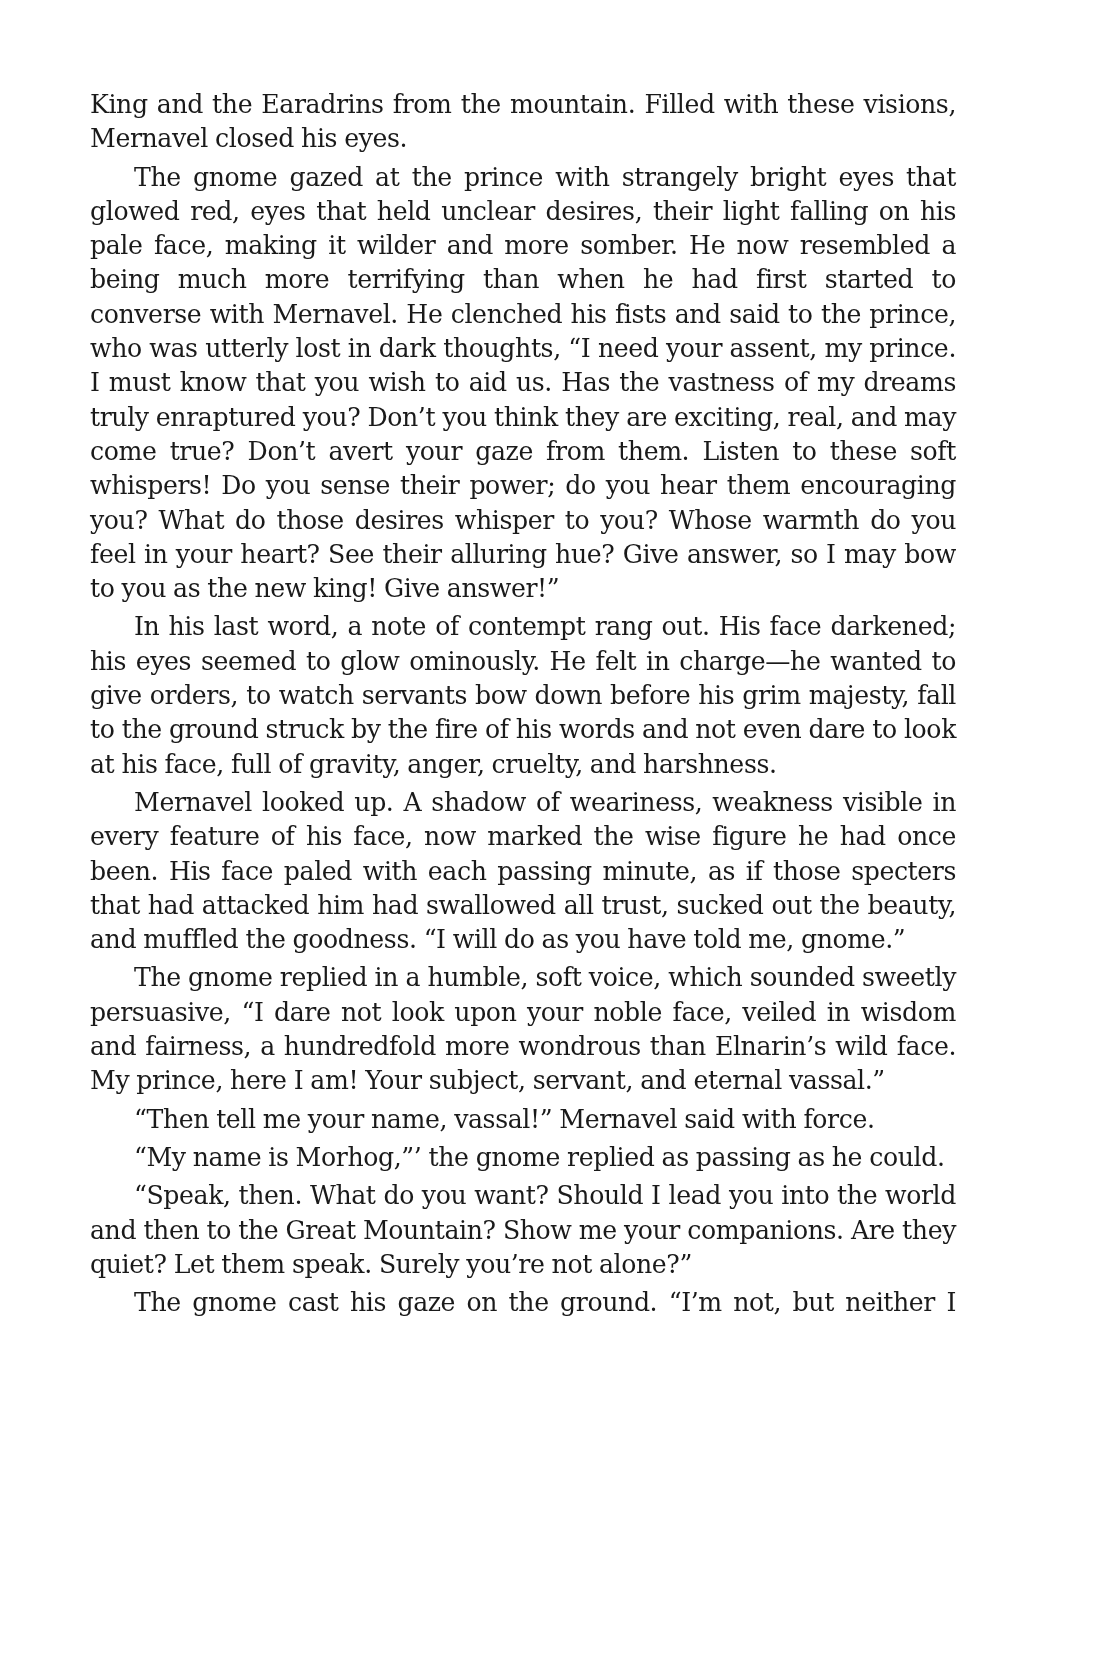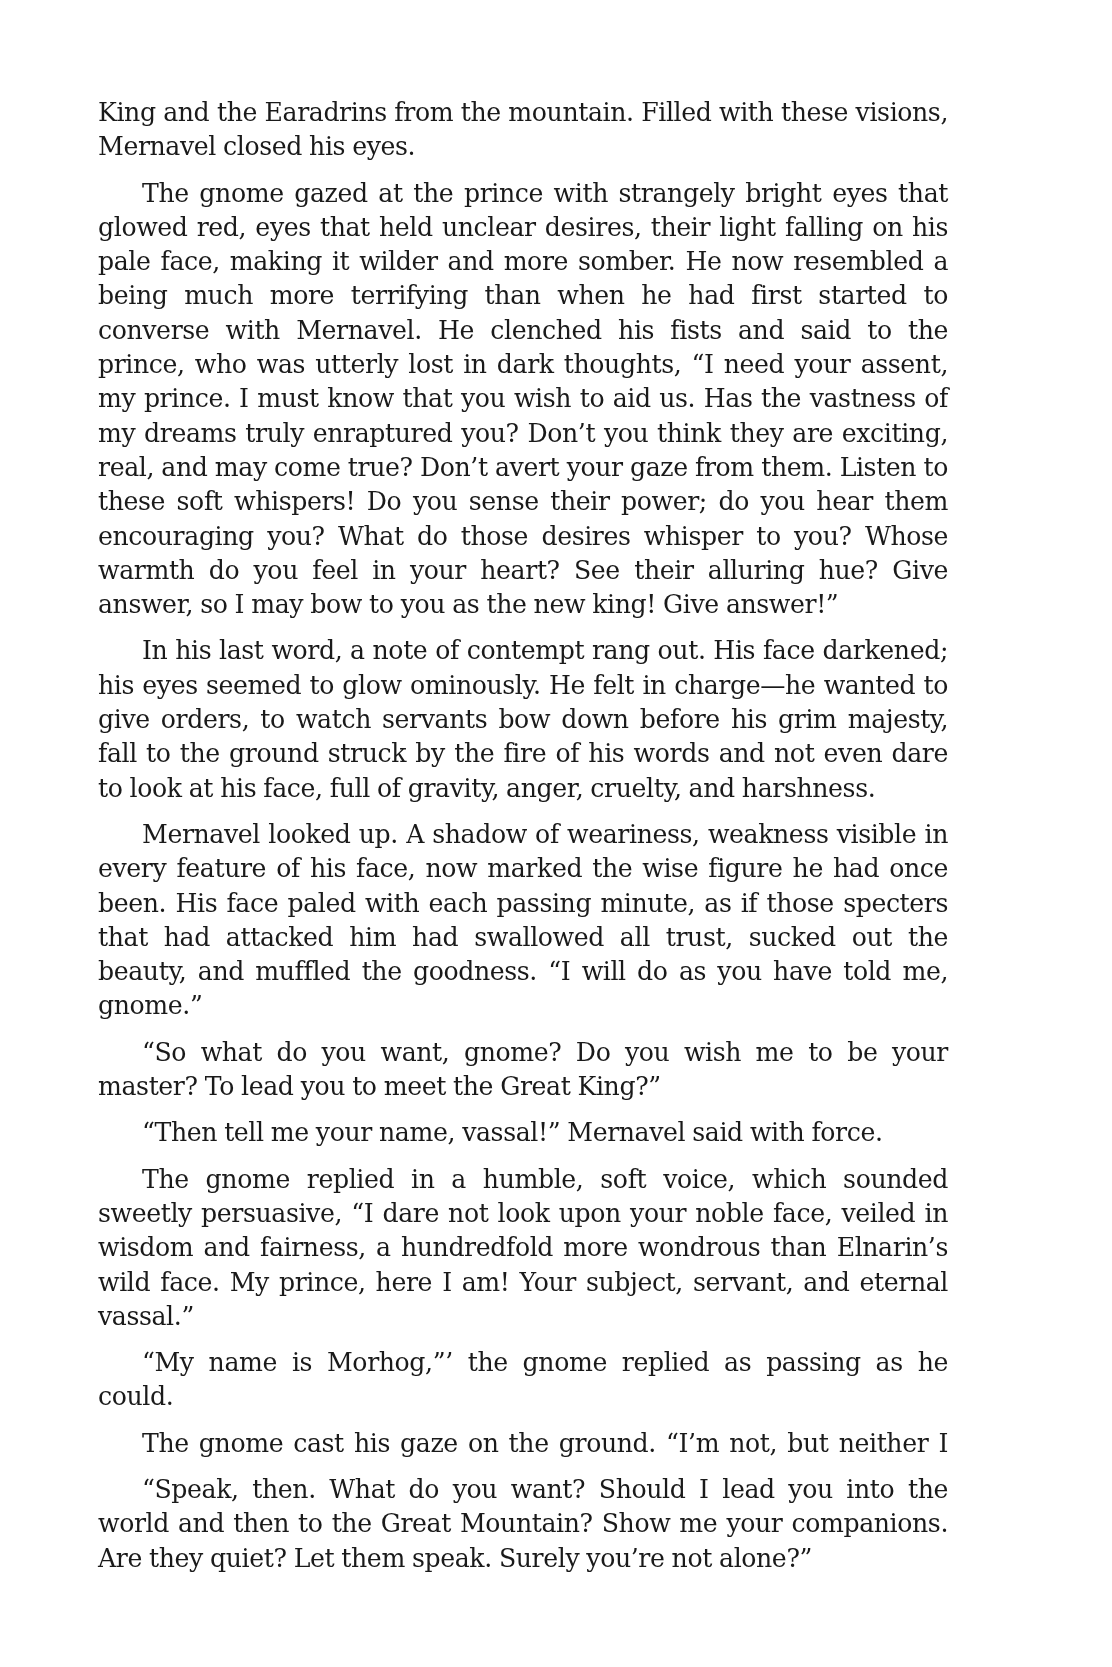--- a/index.html
+++ b/index.html
@@ -10,34 +10,33 @@
     top: 84px;
     width: 874px;
     font-family: "DejaVu Serif", "Liberation Serif", serif;
     font-size: 25.2px;
     line-height: 34.3px;
     color: #1a1a1a;
     letter-spacing: -0.4px;
     word-spacing: -0.5px;
   }
   .page p {
-    margin: 12px;
+    margin: 4px;
     text-align: justify;
     text-indent: 44px;
     hyphens: none;
   }
   .page p.continued { text-indent: 0; }
 </style>
 </head>
 <body>
 
 <div class="page">
   <p class="continued">King and the Earadrins from the mountain. Filled with these visions, Mernavel closed his eyes.</p>
   <p>The gnome gazed at the prince with strangely bright eyes that glowed red, eyes that held unclear desires, their light falling on his pale face, making it wilder and more somber. He now resembled a being much more terrifying than when he had first started to converse with Mernavel. He clenched his fists and said to the prince, who was utterly lost in dark thoughts, “I need your assent, my prince. I must know that you wish to aid us. Has the vastness of my dreams truly enraptured you? Don’t you think they are exciting, real, and may come true? Don’t avert your gaze from them. Listen to these soft whispers! Do you sense their power; do you hear them encouraging you? What do those desires whisper to you? Whose warmth do you feel in your heart? See their alluring hue? Give answer, so I may bow to you as the new king! Give answer!”</p>
   <p>In his last word, a note of contempt rang out. His face darkened; his eyes seemed to glow ominously. He felt in charge—he wanted to give orders, to watch servants bow down before his grim majesty, fall to the ground struck by the fire of his words and not even dare to look at his face, full of gravity, anger, cruelty, and harshness.</p>
   <p>Mernavel looked up. A shadow of weariness, weakness visible in every feature of his face, now marked the wise figure he had once been. His face paled with each passing minute, as if those specters that had attacked him had swallowed all trust, sucked out the beauty, and muffled the goodness. “I will do as you have told me, gnome.”</p>
-  <p>“So what do you want, gnome? Do you wish me to be your master? To lead you to meet the Great King?”</p>
+  <p>The gnome replied in a humble, soft voice, which sounded sweetly persuasive, “I dare not look upon your noble face, veiled in wisdom and fairness, a hundredfold more wondrous than Elnarin’s wild face. My prince, here I am! Your subject, servant, and eternal vassal.”</p>
   <p>“Then tell me your name, vassal!” Mernavel said with force.</p>
-  <p>The gnome replied in a humble, soft voice, which sounded sweetly persuasive, “I dare not look upon your noble face, veiled in wisdom and fairness, a hundredfold more wondrous than Elnarin’s wild face. My prince, here I am! Your subject, servant, and eternal vassal.”</p>
   <p>“My name is Morhog,”’ the gnome replied as passing as he could.</p>
+  <p>“Speak, then. What do you want? Should I lead you into the world and then to the Great Mountain? Show me your companions. Are they quiet? Let them speak. Surely you’re not alone?”</p>
   <p style="text-align:justify; text-align-last:justify;">The gnome cast his gaze on the ground. “I’m not, but neither I</p>
-  <p>“Speak, then. What do you want? Should I lead you into the world and then to the Great Mountain? Show me your companions. Are they quiet? Let them speak. Surely you’re not alone?”</p>
 </div>
 
 </body></html>

